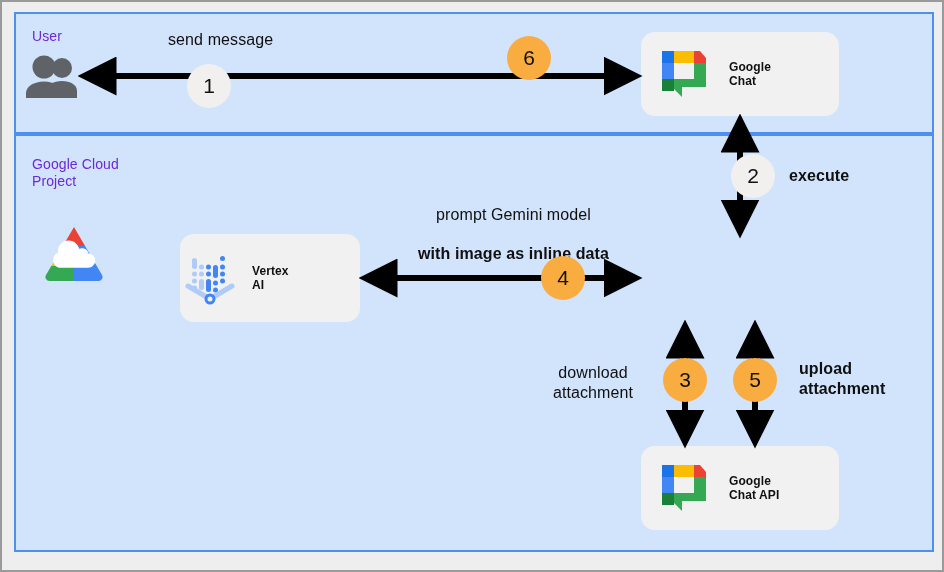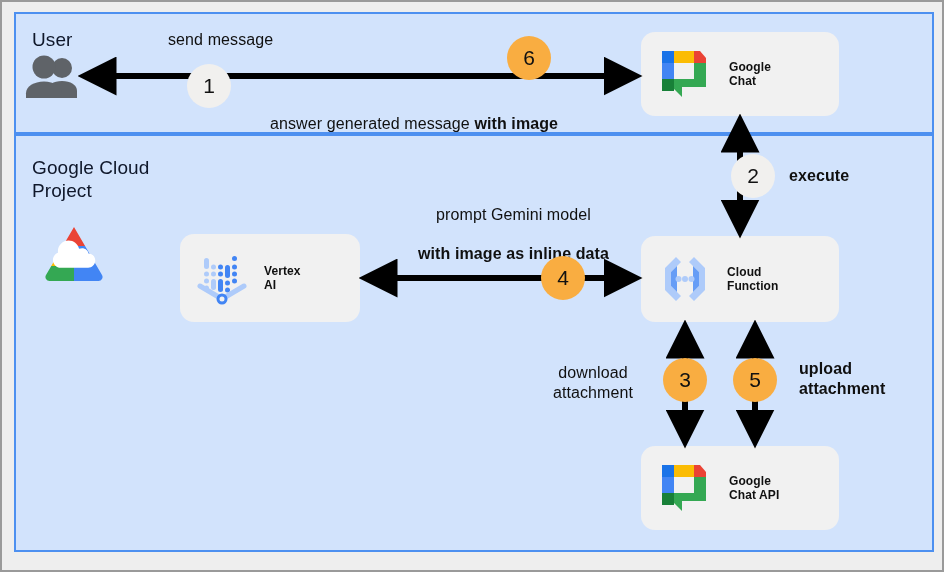--- a/index.html
+++ b/index.html
@@ -31,23 +31,23 @@
     left: 12px;  top: 10px;
     width: 920px; height: 122px;
   }
   #panel-gcp {
     left: 12px;  top: 132px;
     width: 920px; height: 418px;
   }
 
   .panel-title {
     position: absolute;
-    font-size: 19px;
+    font-size: 14px;
     font-weight: 400;
-    color: #0f172a;
+    color: #6d28d9;
     line-height: 1.22;
     letter-spacing: .1px;
     white-space: pre-line;
   }
   #title-user { left: 16px; top: 14px; }
   #title-gcp  { left: 16px; top: 20px; }
 
   
   .card {
     position: absolute;
@@ -69,21 +69,21 @@
     color: #101010;
     line-height: 1.2;
     white-space: pre-line;
     letter-spacing: .1px;
   }
 
   #card-google-chat     { left: 639px; top: 30px;  width: 198px; height: 84px;  padding-left: 12px; }
   #card-google-chat .card-icon  { width: 62px; }
   #card-google-chat .card-label { margin-left: 14px; }
 
-  #card-vertex-ai       { left: 178px; top: 232px; width: 180px; height: 88px;  padding-left: 12px; }
+  #card-vertex-ai       { left: 178px; top: 232px; width: 180px; height: 88px;  }
   #card-vertex-ai .card-icon    { width: 60px; }
   #card-vertex-ai .card-label   { margin-left: 12px; }
 
   #card-cloud-function  { left: 639px; top: 234px; width: 198px; height: 86px;  padding-left: 14px; }
   #card-cloud-function .card-icon   { width: 60px; }
   #card-cloud-function .card-label  { margin-left: 12px; }
 
   #card-google-chat-api { left: 639px; top: 444px; width: 198px; height: 84px;  padding-left: 12px; }
   #card-google-chat-api .card-icon  { width: 62px; }
   #card-google-chat-api .card-label { margin-left: 14px; }
@@ -243,38 +243,20 @@
         </g>
 
         <path d="M6 36 L28 49 L50 36" fill="none" stroke="#aecbfa" stroke-width="5" stroke-linecap="round" stroke-linejoin="round"></path>
         <circle cx="28" cy="49" r="4" fill="#f1f1f1" stroke="#4285f4" stroke-width="3"></circle>
       </svg>
     </span>
     <span class="card-label">Vertex
 AI</span>
   </div>
 
-  <div class="card" id="card-cloud-function">
-    <span class="card-icon">
-      <svg viewBox="0 0 56 56" width="56" height="56">
-
-        <path d="M19 6 L8 17 L8 39 L19 50 L24 45 L14 35 L14 21 L24 11 Z" fill="#aecbfa"></path>
-        <path d="M14 21 L14 35 L20 41 L20 15 Z" fill="#669df6"></path>
-
-        <path d="M37 6 L48 17 L48 39 L37 50 L32 45 L42 35 L42 21 L32 11 Z" fill="#aecbfa"></path>
-        <path d="M42 21 L42 35 L36 41 L36 15 Z" fill="#669df6"></path>
-
-        <circle cx="21.5" cy="28" r="3" fill="#aecbfa"></circle>
-        <circle cx="28" cy="28" r="3" fill="#aecbfa"></circle>
-        <circle cx="34.5" cy="28" r="3" fill="#aecbfa"></circle>
-      </svg>
-    </span>
-    <span class="card-label">Cloud
-Function</span>
-  </div>
 
   <div class="card" id="card-google-chat-api">
     <span class="card-icon">
       <svg viewBox="0 0 54 54" width="54" height="54">
         <g>
           <path d="M5 4h12v12H5z" fill="#1a73e8"></path>
           <path d="M17 4h20v12H17z" fill="#fbbc04"></path>
           <path d="M37 4h6l6 7v5h-12z" fill="#ea4335"></path>
           <path d="M5 16h12v16H5z" fill="#4285f4"></path>
           <path d="M5 32h12v12H5z" fill="#188038"></path>
@@ -302,23 +284,20 @@
 
     <line x1="363" y1="276" x2="634" y2="276" stroke="#000" stroke-width="6" marker-start="url(#ah)" marker-end="url(#ah)"></line>
 
     <line x1="683" y1="324" x2="683" y2="440" stroke="#000" stroke-width="6" marker-start="url(#ah)" marker-end="url(#ah)"></line>
 
     <line x1="753" y1="324" x2="753" y2="440" stroke="#000" stroke-width="6" marker-start="url(#ah)" marker-end="url(#ah)"></line>
   </svg>
 
   <div class="edge-label lbl-reg" id="label-send-message">send message</div>
 
-  <div class="edge-label" id="label-answer-generated">
-    <span class="lbl-reg">answer generated message </span><span class="lbl-bold">with image</span>
-  </div>
 
   <div class="edge-label" id="label-execute">execute</div>
 
   <div class="edge-label" id="label-prompt-gemini">
     <div class="lbl-reg">prompt Gemini model</div>
     <div class="lbl-bold">with image as inline data</div>
   </div>
 
   <div class="edge-label" id="label-download">download
 attachment</div>

